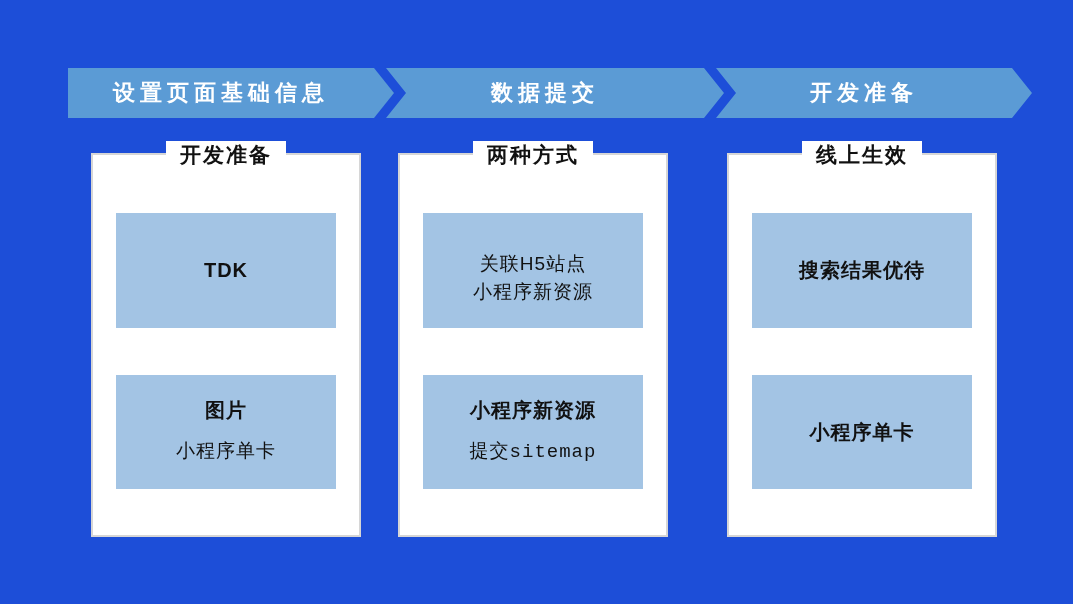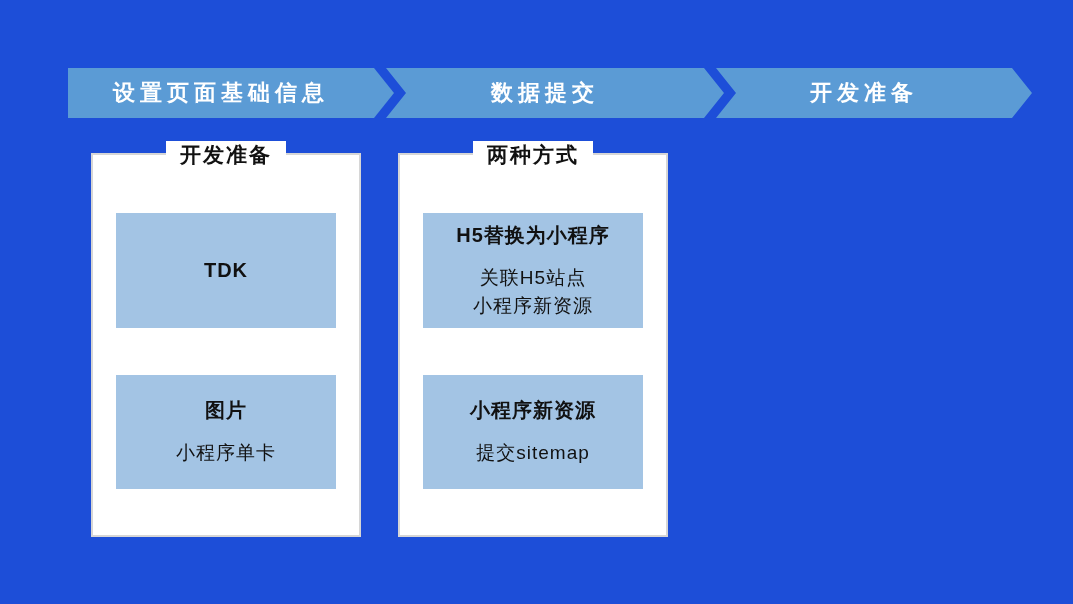--- a/index.html
+++ b/index.html
@@ -85,21 +85,21 @@
     left: 23px;
     width: 220px;
     background: #A3C4E4;
     display: flex;
     flex-direction: column;
     align-items: center;
     justify-content: center;
     text-align: center;
   }
   .card-top    { top: 58px;  height: 115px; }
-  .card-bottom { top: 220px; height: 114px; }
+  .card-bottom { top: 220px; height: 114px; font-family: Liberation Mono, monospace; }
 
   .card-title {
     font-size: 20px;
     font-weight: bold;
     letter-spacing: 1px;
     color: #111111;
   }
   .card-sub {
     margin-top: 15px;
     font-size: 19px;
@@ -132,24 +132,34 @@
     </div>
     <div class="card card-bottom">
       <div class="card-title">图片</div>
       <div class="card-sub">小程序单卡</div>
     </div>
   </div>
 
   <div class="group-box group-box-2">
     <div class="group-title">两种方式</div>
     <div class="card card-top">
-      <div class="card-title">H5替换为小程序</div>
       <div class="card-sub">关联H5站点
 小程序新资源</div>
     </div>
     <div class="card card-bottom">
       <div class="card-title">小程序新资源</div>
       <div class="card-sub">提交sitemap</div>
     </div>
   </div>
 
+  <div class="group-box group-box-3">
+    <div class="group-title">线上生效</div>
+    <div class="card card-top">
+      <div class="card-title">搜索结果优待</div>
+
+    </div>
+    <div class="card card-bottom">
+      <div class="card-title">小程序单卡</div>
+
+    </div>
+  </div>
 
 </div>
 
 </body></html>

